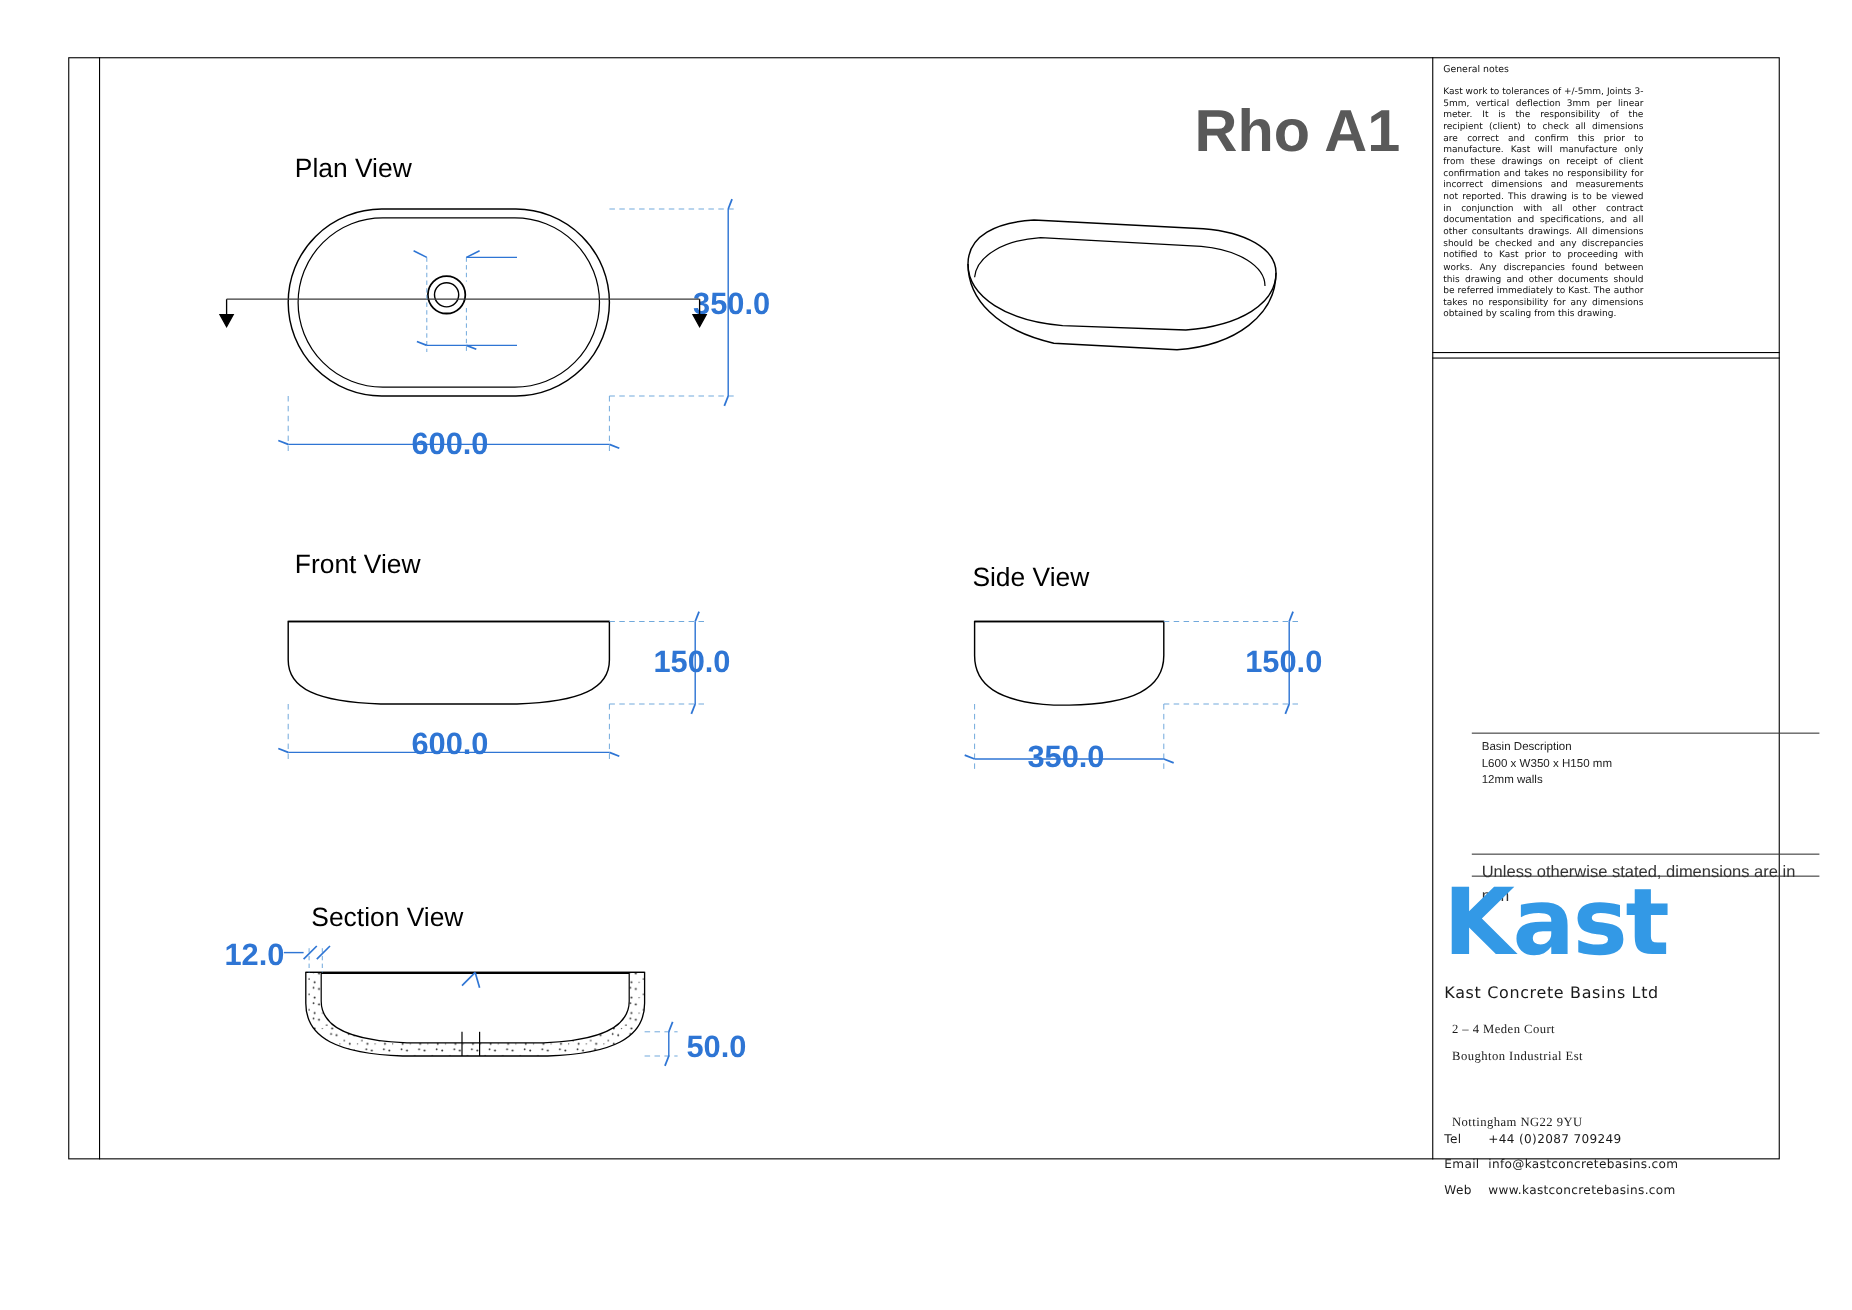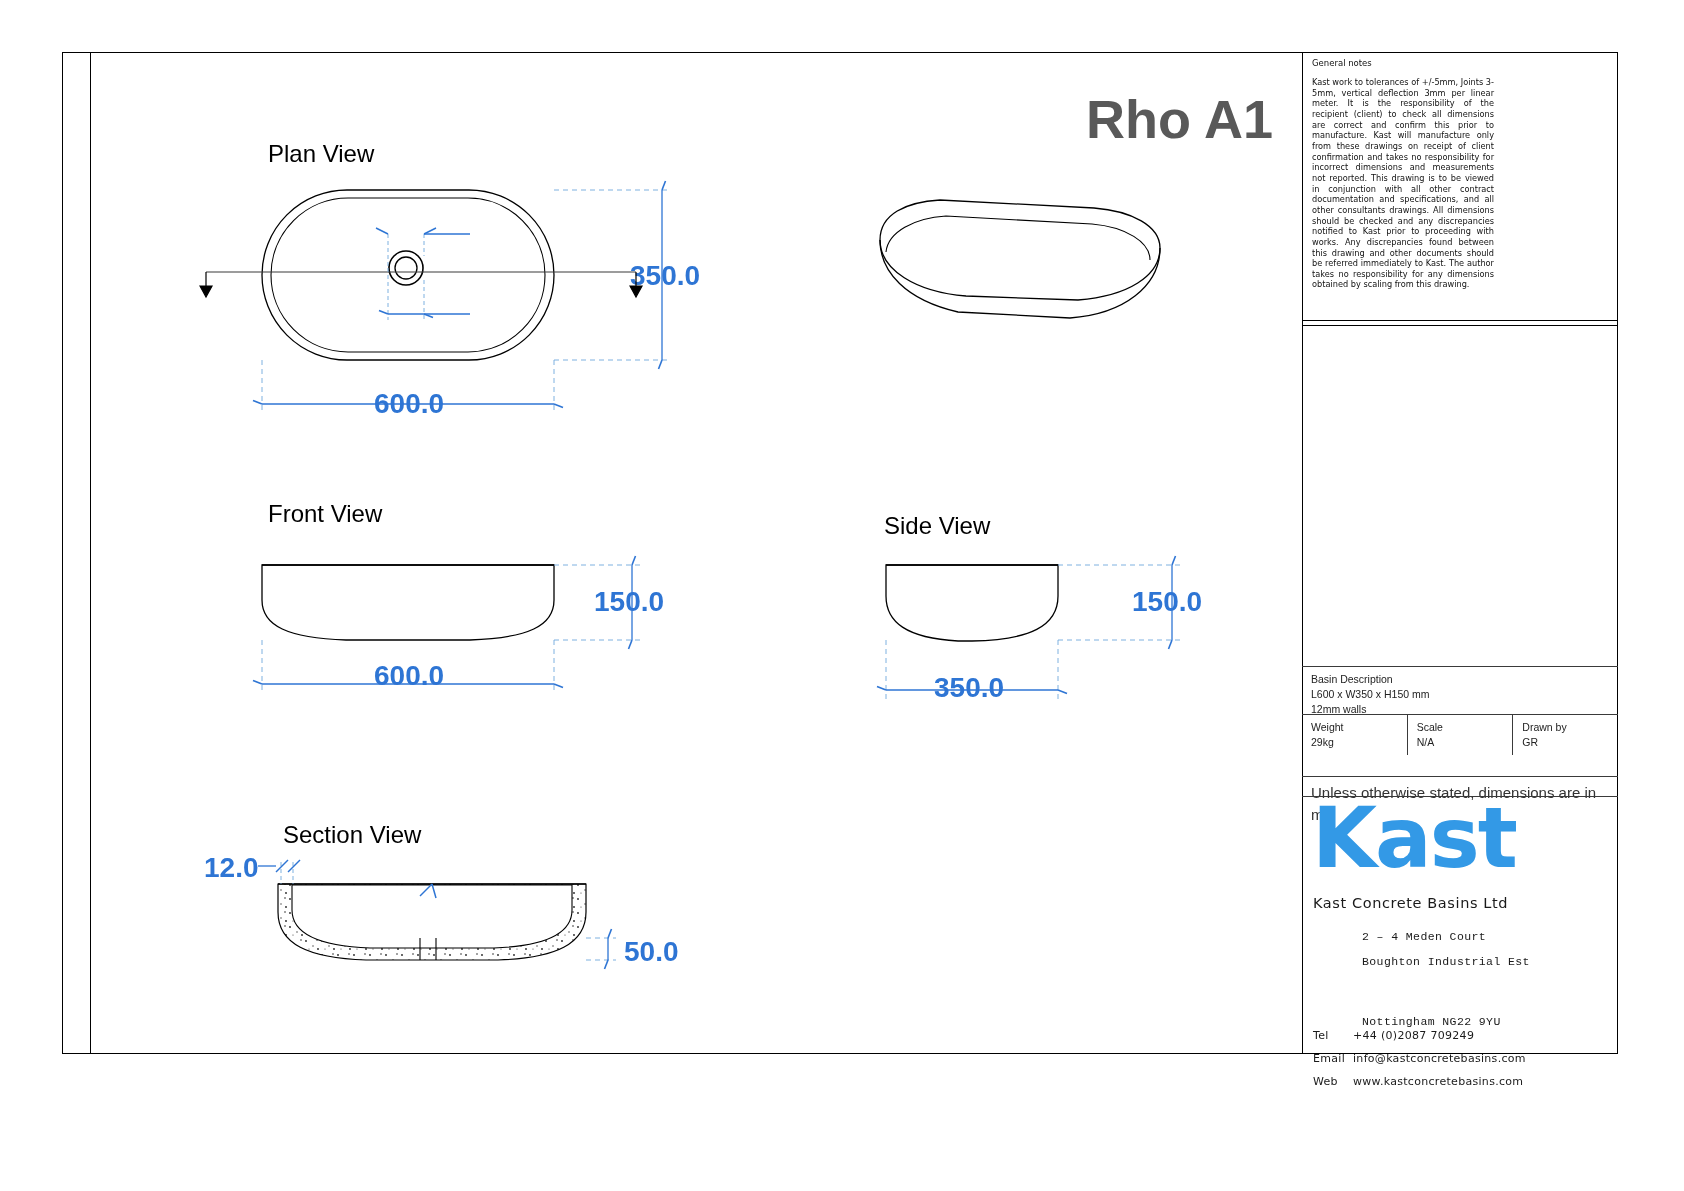--- a/index.html
+++ b/index.html
@@ -31,36 +31,36 @@
   .notes{position:absolute;left:1312px;top:58px;width:182px;}
   .notes-title{font-size:8.5px;color:#111;margin-bottom:9px;font-family:"DejaVu Sans",sans-serif;}
   .notes-body{font-size:8.2px;line-height:1.30;color:#111;text-align:justify;
               font-family:"DejaVu Sans",sans-serif;}
   .notes-rule{position:absolute;left:1302px;top:320px;width:316px;height:0;
               border-top:1.2px solid #000;}
   .notes-rule2{position:absolute;left:1302px;top:325px;width:316px;height:0;
                border-top:1.2px solid #000;}
 
   
-  .tb{position:absolute;left:1302px;width:316px;box-sizing:border-box;
+  .tb{position:absolute;left:1338px;width:316px;box-sizing:border-box;
       border-top:1px solid #3a3a3a;}
   .tb-cell{font-size:10.5px;color:#222;padding:5px 9px;line-height:1.45;}
   .tb-row{display:flex;}
   .tb-col{flex:1;border-right:1px solid #3a3a3a;box-sizing:border-box;}
   .tb-col:last-child{border-right:none;}
   .tb-small{font-size:15px;color:#333;}
 
   
   .logo{position:absolute;left:1312px;top:800px;font-size:84px;line-height:0.92;
         font-weight:bold;color:#3399e6;letter-spacing:-2px;
         font-family:"DejaVu Sans",sans-serif;}
   .company{position:absolute;left:1313px;top:895px;font-size:14.5px;color:#1a1a1a;
            font-family:"DejaVu Sans",sans-serif;letter-spacing:0.6px;}
-  .addr{position:absolute;left:1362px;font-size:11.5px;color:#1a1a1a;
-        font-family:Liberation Mono, monospace;letter-spacing:0.4px;}
+  .addr{position:absolute;left:1320px;font-size:11.5px;color:#1a1a1a;
+        font-family:Liberation Serif, serif;letter-spacing:0.4px;}
   .contact-row{position:absolute;left:1313px;font-size:11px;color:#1a1a1a;
                font-family:"DejaVu Sans",sans-serif;letter-spacing:0.3px;}
   .contact-label{display:inline-block;width:40px;}
 
   svg{display:block;}
   .svg-layer{position:absolute;left:0;top:0;width:1684px;height:1191px;
              pointer-events:none;}
 </style>
 </head>
 <body>
@@ -233,36 +233,20 @@
   <div class="notes-rule2"></div>
 
   <div class="tb" style="top:666px;">
     <div class="tb-cell">
       <div>Basin Description</div>
       <div>L600 x W350 x H150 mm</div>
       <div>12mm walls</div>
     </div>
   </div>
 
-  <div class="tb" style="top:714px;">
-    <div class="tb-row">
-      <div class="tb-col tb-cell">
-        <div>Weight</div>
-        <div>29kg</div>
-      </div>
-      <div class="tb-col tb-cell">
-        <div>Scale</div>
-        <div>N/A</div>
-      </div>
-      <div class="tb-col tb-cell">
-        <div>Drawn by</div>
-        <div>GR</div>
-      </div>
-    </div>
-  </div>
 
 
   <div class="tb" style="top:776px;">
     <div class="tb-cell tb-small">Unless otherwise stated, dimensions are in mm</div>
   </div>
 
   <div class="tb" style="top:796px;height:0;"></div>
 
   <div class="logo">Kast</div>
   <div class="company">Kast  Concrete  Basins  Ltd</div>

